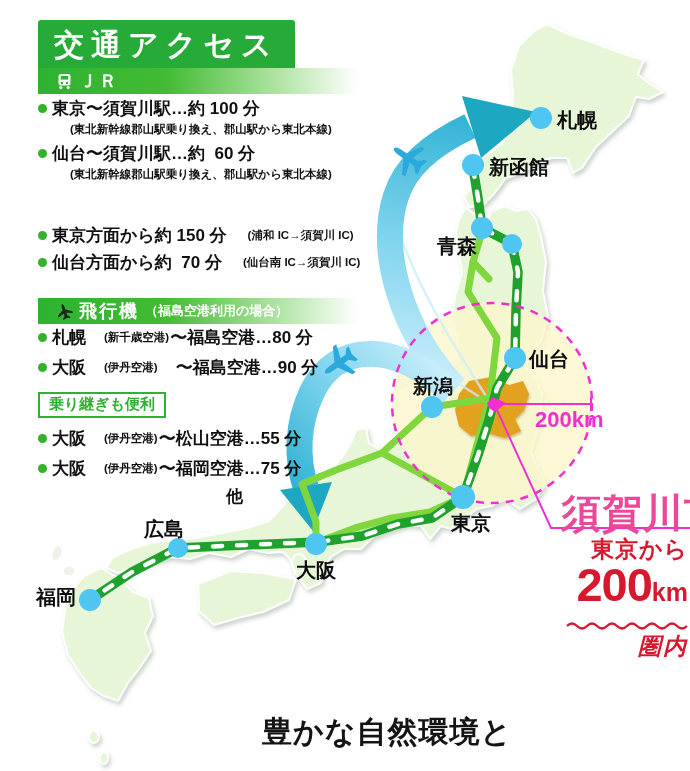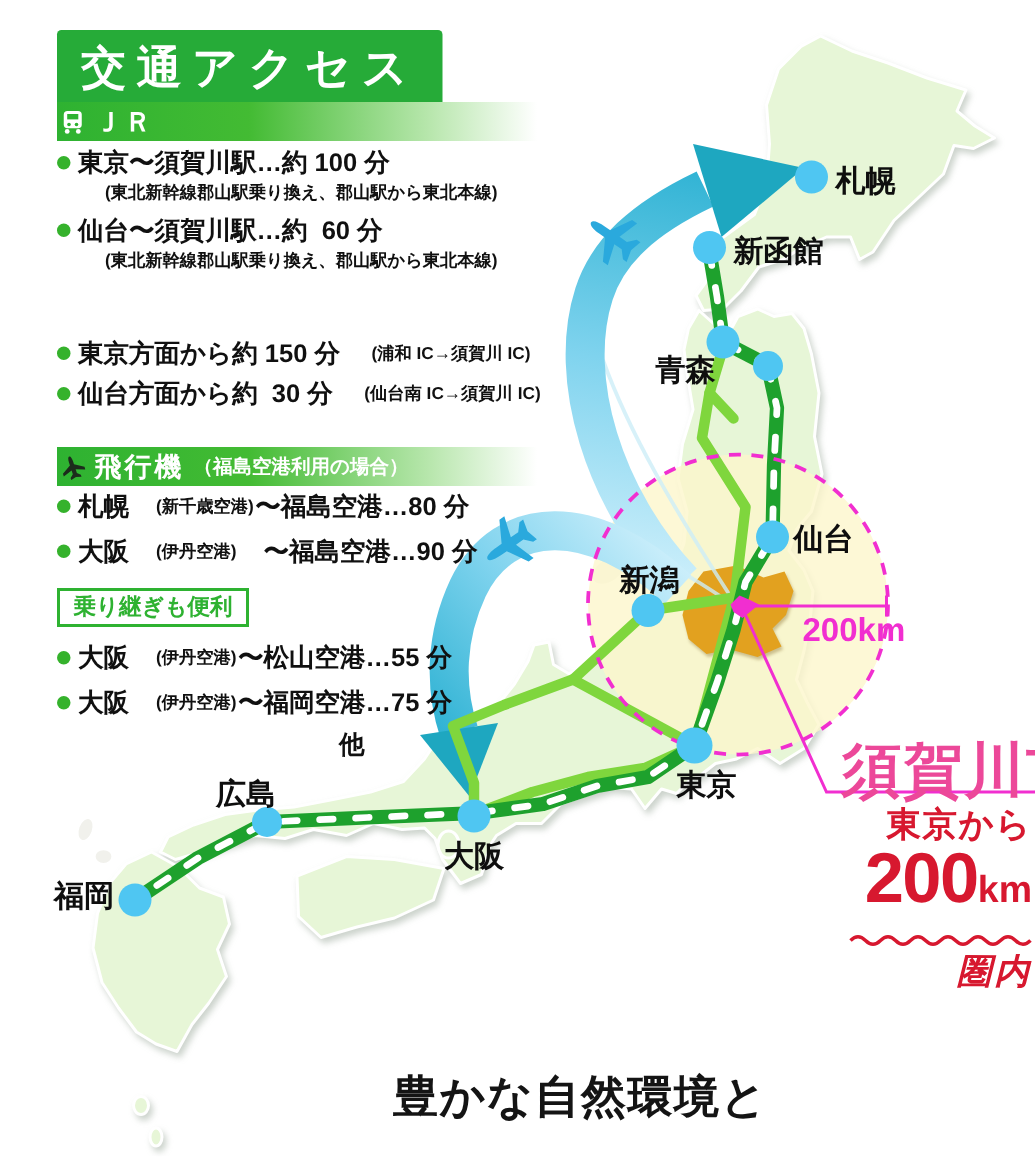--- a/index.html
+++ b/index.html
@@ -6,21 +6,21 @@
   .stage{position:relative;width:690px;height:771px;background:#ffffff;overflow:hidden;
          font-family:"Liberation Sans",sans-serif;}
   svg.map-svg{position:absolute;left:0;top:0;}
   svg text{font-family:"Liberation Sans",sans-serif;}
 
   
   .title-box{position:absolute;left:38px;top:20px;background:#26ab38;color:#fff;
              font-size:30px;font-weight:bold;letter-spacing:7px;padding:5px 16px 7px 16px;
              border-radius:3px;}
   .sec-bar{position:absolute;left:38px;width:320px;height:26px;display:flex;align-items:center;
-           gap:6px;padding-left:2px;box-sizing:border-box;color:#fff;font-weight:bold;
+           gap:6px;padding-left:18px;box-sizing:border-box;color:#fff;font-weight:bold;
            background:linear-gradient(90deg,#2eb231 0%,#43bb33 40%,#b9e7ae 78%,#ffffff 100%);}
   .sec-bar .bar-label{font-size:18px;letter-spacing:2px;white-space:pre;}
   .sec-bar .bar-note{font-size:13px;letter-spacing:0;}
   .jr-bar{top:68px;}
   .car-bar{top:196px;}
   .plane-bar{top:298px;}
   .items{position:absolute;left:38px;width:330px;color:#101010;}
   .jr-items{top:97px;}
   .car-items{top:224px;}
   .plane-items{top:326px;}
@@ -200,21 +200,21 @@
   </div>
 
   <div class="items car-items">
     <div class="b-line car-line">
       <span class="dot"></span>
       <span class="main-txt">東京方面から約 150 分</span>
       <span class="sub-txt">(浦和 IC→須賀川 IC)</span>
     </div>
     <div class="b-line car-line">
       <span class="dot"></span>
-      <span class="main-txt">仙台方面から約  30 分</span>
+      <span class="main-txt">仙台方面から約  70 分</span>
       <span class="sub-txt">(仙台南 IC→須賀川 IC)</span>
     </div>
   </div>
 
   <div class="sec-bar plane-bar">
     <span style="display:inline-flex;">
       <svg width="17" height="17" viewBox="-9 -9 18 18">
         <path d="M 0,-8 C 1,-8 1.5,-6.2 1.5,-4 L 1.5,-1.8 L 8,2.2 L 8,4.2 L 1.5,2 L 1.5,4.8 L 3.8,6.8 L 3.8,8.3 L 0,7.3 L -3.8,8.3 L -3.8,6.8 L -1.5,4.8 L -1.5,2 L -8,4.2 L -8,2.2 L -1.5,-1.8 L -1.5,-4 C -1.5,-6.2 -1,-8 0,-8 Z" fill="#1c2b1c" transform="rotate(-18)"></path>
       </svg>
     </span>

